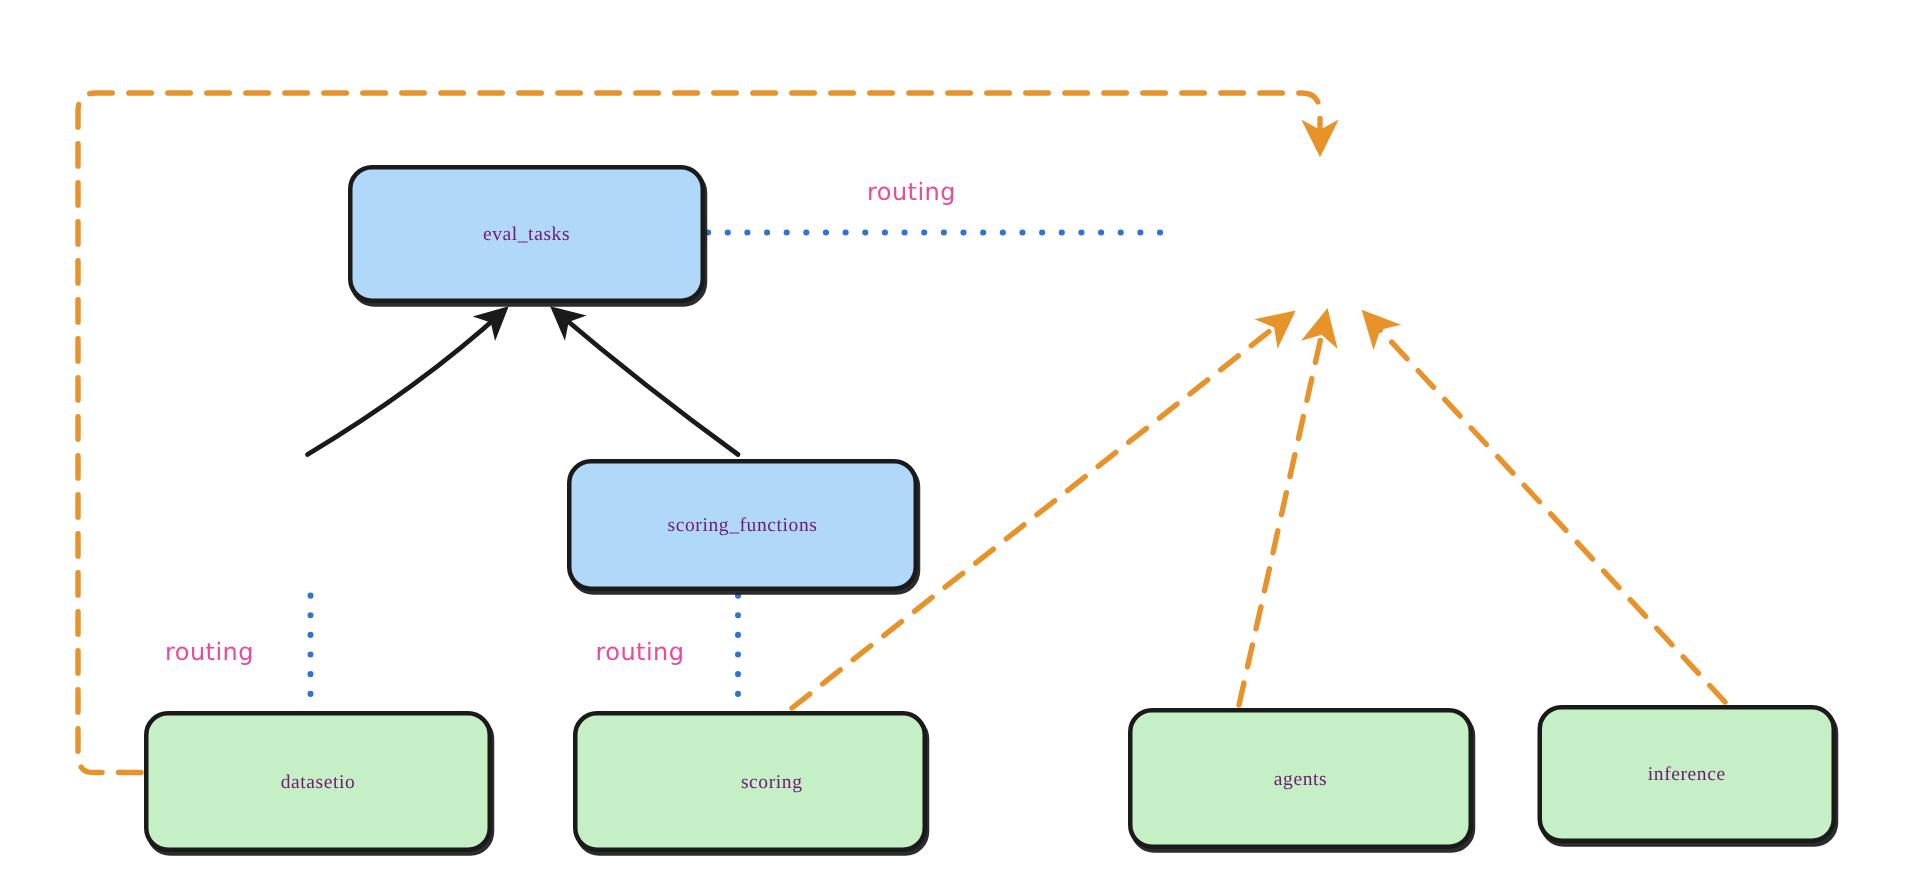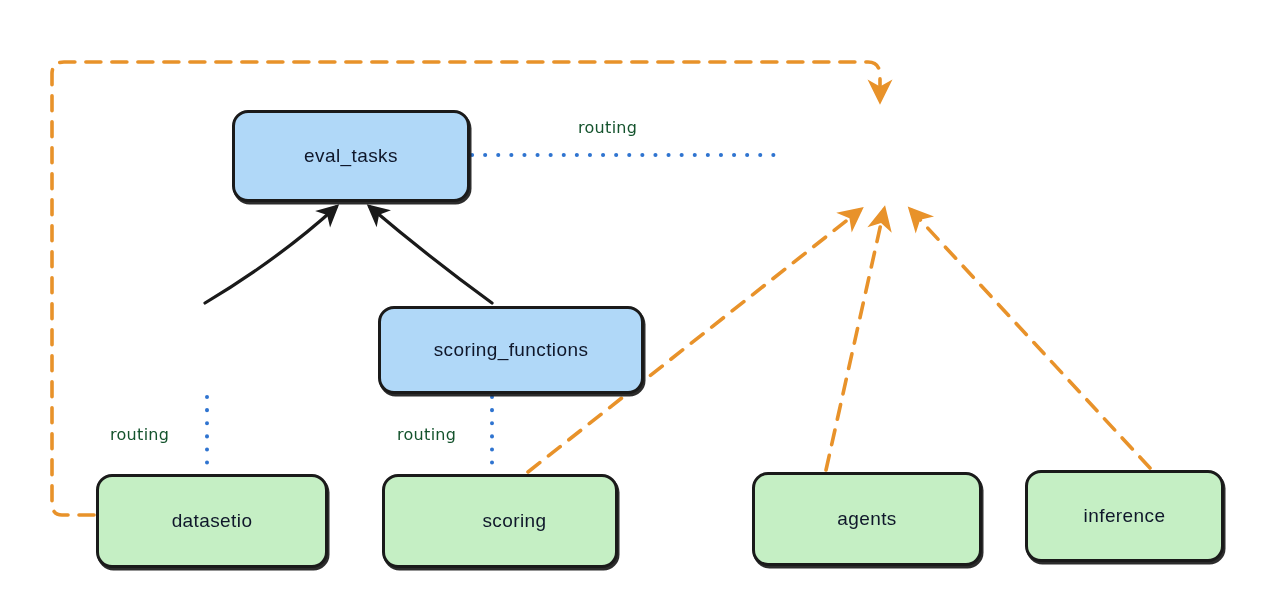--- a/index.html
+++ b/index.html
@@ -26,35 +26,35 @@
     position: absolute;
     box-sizing: border-box;
     border: 3px solid #1a1a1a;
     border-radius: 16px;
     display: flex;
     align-items: center;
     justify-content: center;
     box-shadow: 1.5px 2.5px 0 rgba(26,26,26,0.92);
   }
   .node .node-label {
-    font-family: Liberation Sans, sans-serif;
-    font-size: 19px;
-    color: #0f172a;
+    font-family: Liberation Serif, serif;
+    font-size: 13px;
+    color: #701a75;
     letter-spacing: 0.4px;
     white-space: nowrap;
     user-select: none;
   }
   .node.blue  { background: #b0d8f8; }
   .node.green { background: #c5efc4; }
 
   .edge-label {
     position: absolute;
     font-family: "DejaVu Sans", sans-serif;
     font-size: 16px;
-    color: #14532d;
+    color: #ec4899;
     letter-spacing: 0.3px;
     white-space: nowrap;
     user-select: none;
   }
 </style>
 </head>
 <body>
 
 <div id="canvas">
 
@@ -86,21 +86,21 @@
 
     <path d="M 94 515 L 62 515 Q 52 515 52 503 L 52 74 Q 52 62 64 62 L 868 62 Q 880 62 880 76 L 880 100" fill="none" stroke="#e8922a" stroke-width="3.6" stroke-linecap="round" stroke-dasharray="15 11" marker-end="url(#arrow-orange)"></path>
   </svg>
 
   <div class="node blue" style="left:232px; top:110px; width:238px; height:92px;">
     <span class="node-label">eval_tasks</span>
   </div>
 
 
 
-  <div class="node blue" style="left:378px; top:306px; width:266px; height:88px;">
+  <div class="node blue" style="left:378px; top:306px; width:234px; height:88px;">
     <span class="node-label">scoring_functions</span>
   </div>
 
   <div class="node green" style="left:96px; top:474px; width:232px; height:94px;">
     <span class="node-label">datasetio</span>
   </div>
 
   <div class="node green" style="left:382px; top:474px; width:236px; height:94px;padding-left:29px;">
     <span class="node-label">scoring</span>
   </div>

